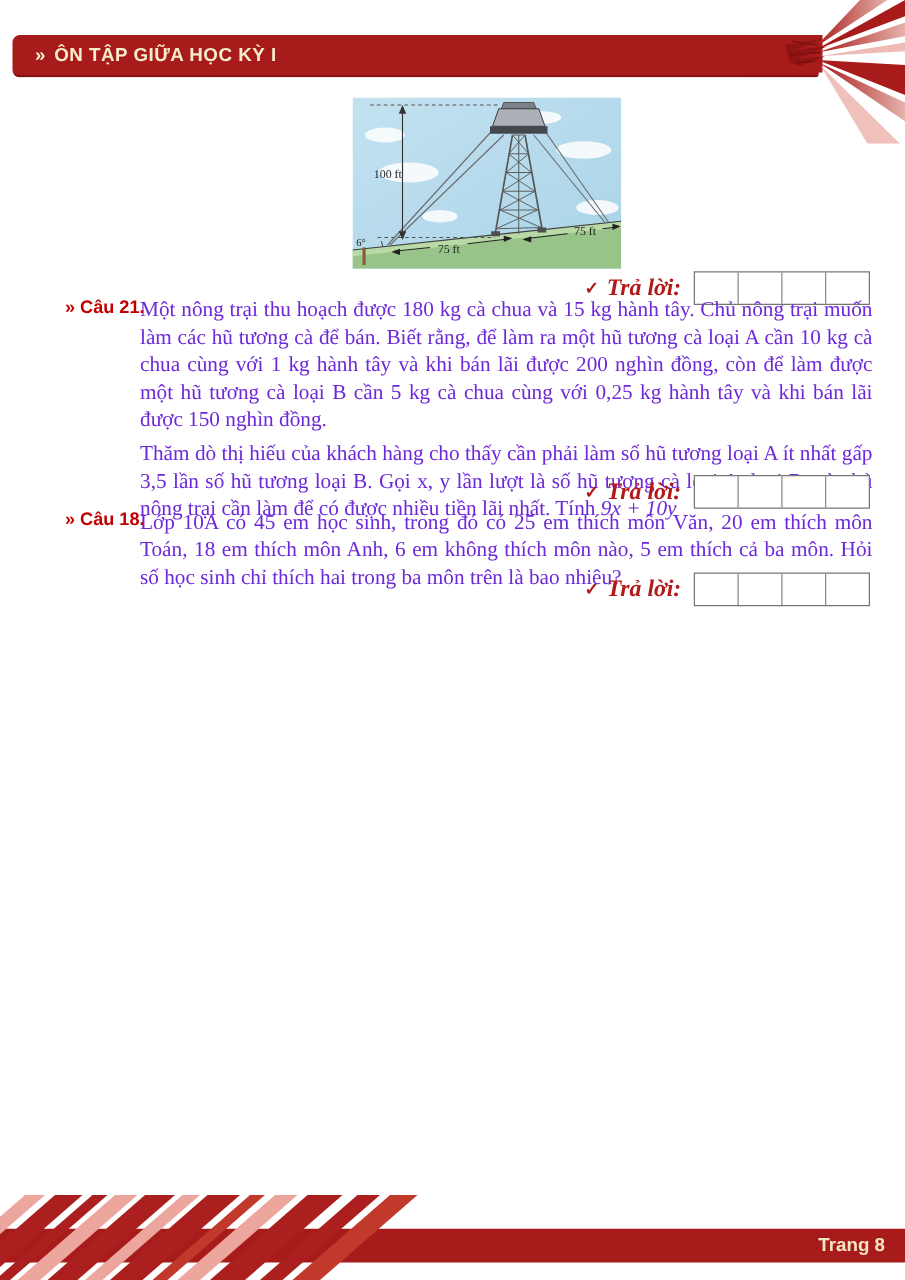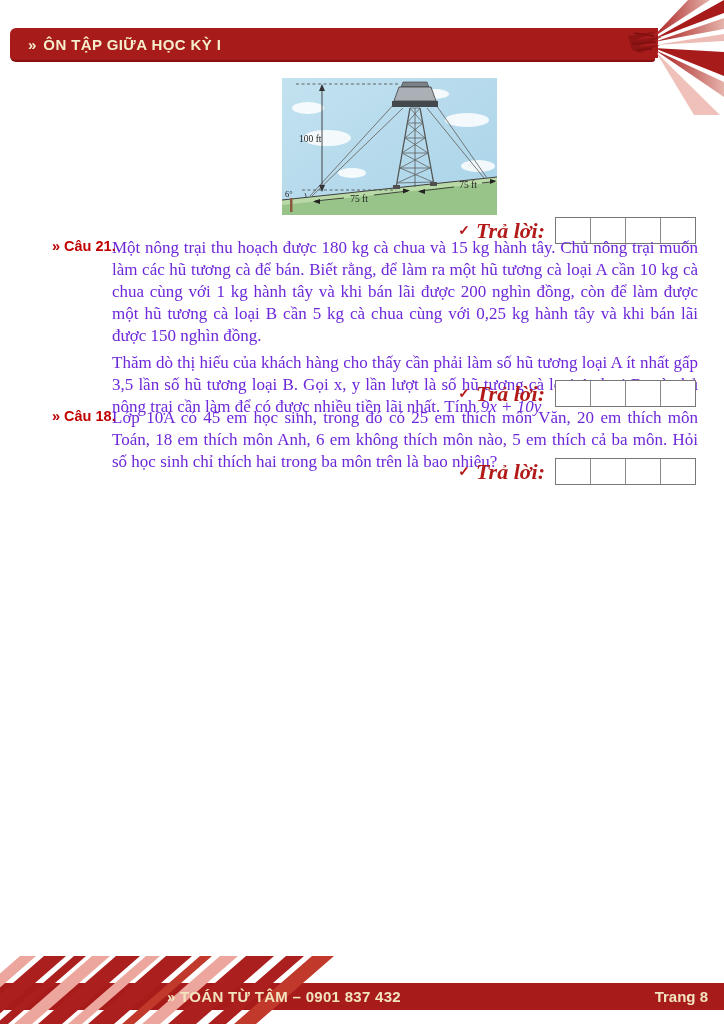--- a/index.html
+++ b/index.html
@@ -19,21 +19,21 @@
     font-weight:bold;font-size:15px;margin-left:18px;margin-right:7px;}
   .header-bar .htitle{color:#f5edcb;font-family:"Liberation Sans",sans-serif;
     font-weight:bold;font-size:15px;letter-spacing:.4px;}
   .corner-rays{position:absolute;right:0;top:0;width:130px;height:115px;z-index:2;}
   
   .figure-wrap{position:absolute;left:282px;top:78px;width:173px;height:137px;}
   
   .answer-row{position:absolute;right:28px;display:flex;align-items:center;}
   .answer-row .check-icon{color:#b21a1a;font-size:14px;font-weight:bold;margin-right:6px;}
   .answer-row .ans-label{color:#b21a1a;font-weight:bold;font-style:italic;
-    font-size:22px;margin-right:10px;}
+    font-size:19px;margin-right:10px;}
   .answer-boxes{display:flex;border:1.5px solid #777;background:#fff;}
   .answer-cell{width:34px;height:25px;border-left:1px solid #8a8a8a;}
   .answer-cell:first-child{border-left:none;}
   .ans1{top:217px;} .ans2{top:380px;} .ans3{top:458px;}
   
   .question{position:absolute;left:52px;width:646px;}
   .q21{top:237px;} .q22{top:407px;}
   .q-head{position:absolute;left:0;top:1px;white-space:nowrap;
     font-family:"Liberation Sans",sans-serif;font-weight:bold;
     font-size:14.5px;color:#c00000;}
@@ -236,16 +236,15 @@
       <polygon points="116,0 140,0 62,68 38,68" fill="#ab1f1f"></polygon>
       <polygon points="146,0 160,0 82,68 68,68" fill="#eda69d"></polygon>
       <polygon points="166,0 192,0 114,68 88,68" fill="#ab1f1f"></polygon>
       <polygon points="200,0 212,0 134,68 122,68" fill="#c0392b"></polygon>
       <polygon points="220,0 238,0 160,68 142,68" fill="#eda69d"></polygon>
       <polygon points="246,0 274,0 196,68 168,68" fill="#ab1f1f"></polygon>
       <polygon points="286,0 304,0 226,68 208,68" fill="#ab1f1f"></polygon>
       <polygon points="312,0 334,0 256,68 234,68" fill="#c0392b"></polygon>
     </g>
   </svg>
-  <span class="footer-brand">» TOÁN TỪ TÂM – 0901 837 432</span>
   <span class="footer-page">Trang 8</span>
 
 </div>
 
 </body></html>

